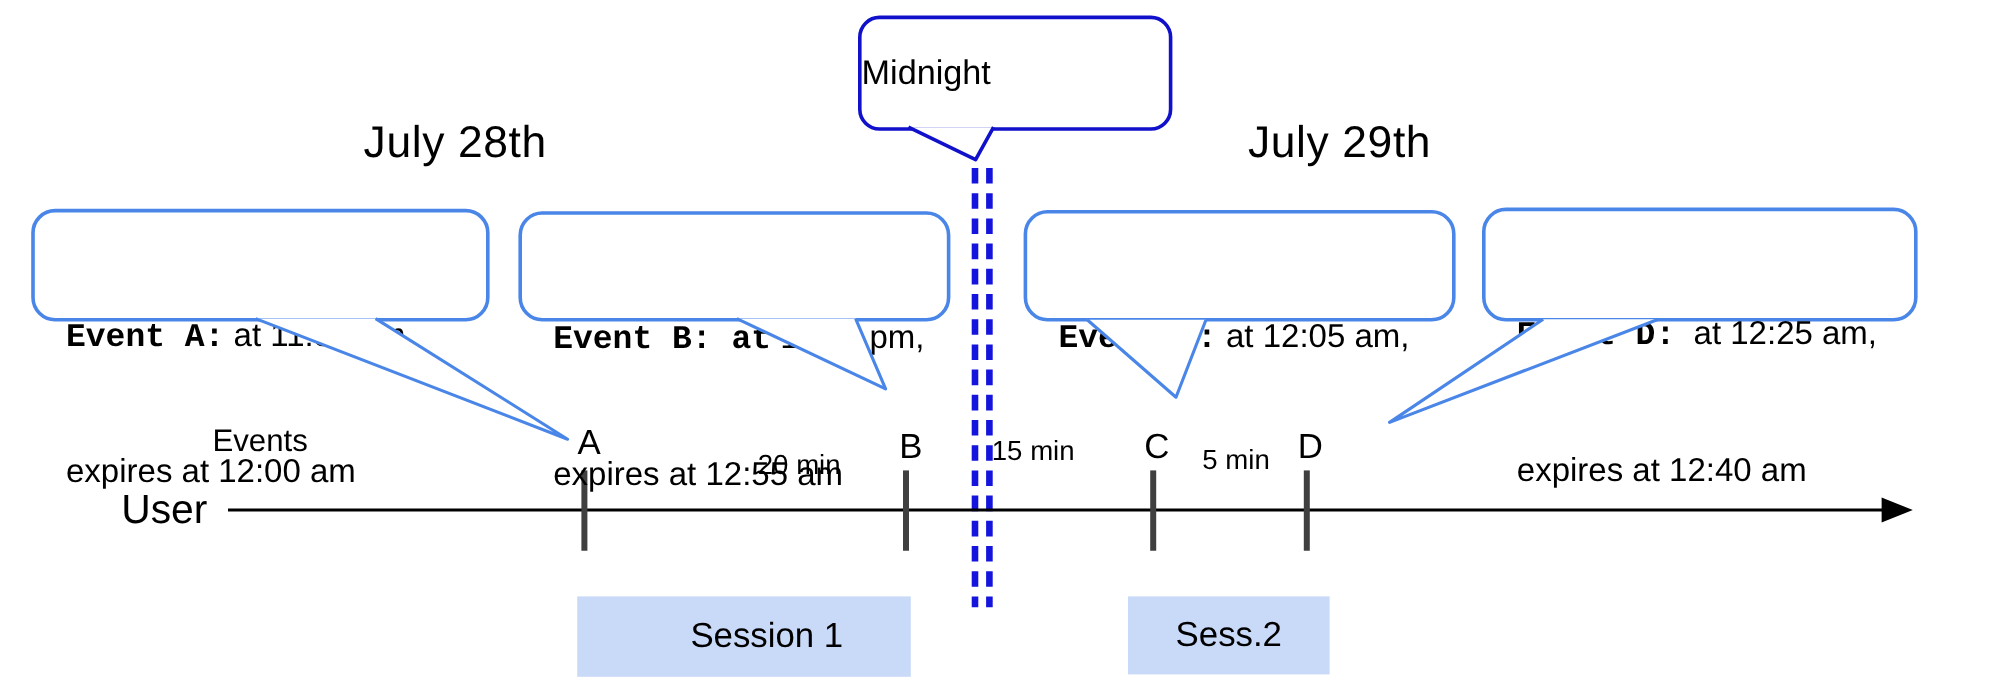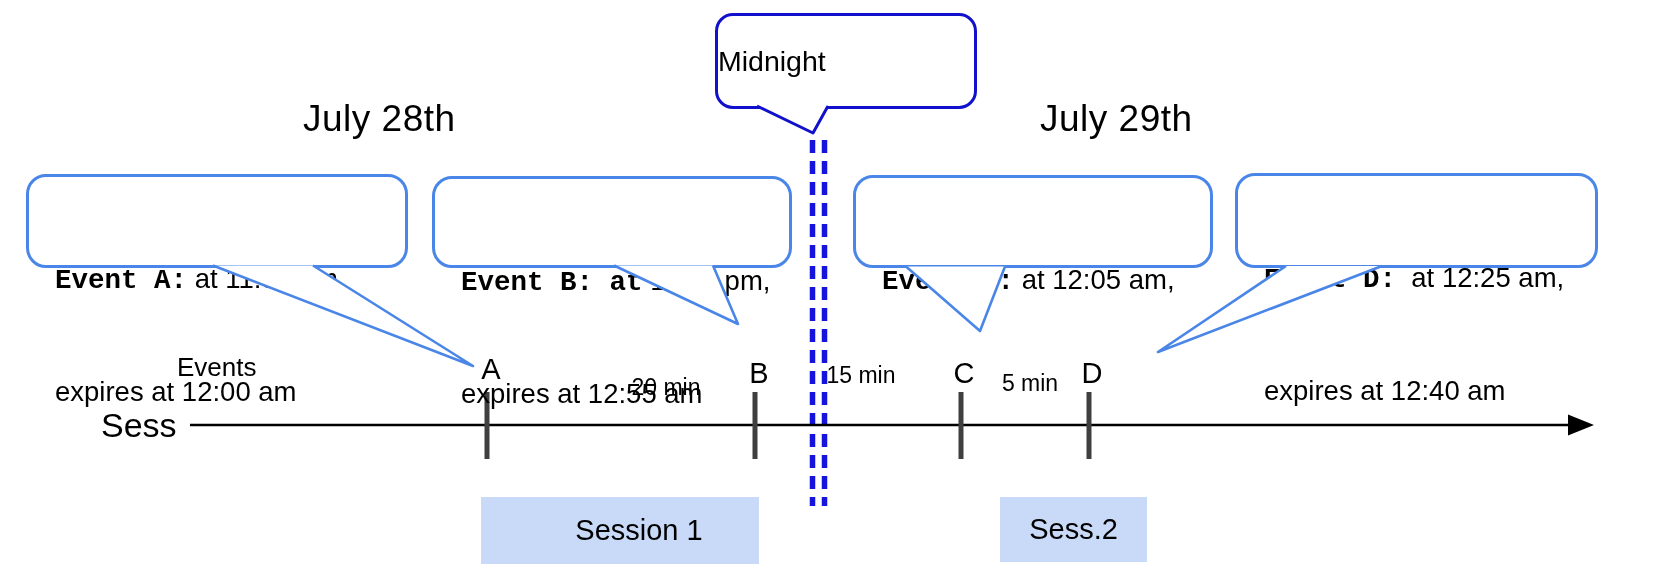--- a/index.html
+++ b/index.html
@@ -66,35 +66,35 @@
   <div class="abs bubble" style="left:853px;top:175px;width:360px;height:93px;">
     <div><span class="bold">Event C:</span><span> at 12:05 am,</span></div>
   </div>
 
   <div class="abs bubble" style="left:1235px;top:173px;width:363px;height:95px;">
     <div><span class="bold">Event D:</span><span>  at 12:25 am,</span></div>
     <div>expires at 12:40 am</div>
   </div>
 
   <div class="abs events-label" style="left:177px;top:352px;">Events</div>
-  <div class="abs user-label" style="left:101px;top:406px;">Sess</div>
+  <div class="abs user-label" style="left:101px;top:406px;">User</div>
 
   <div class="abs tick-label" style="left:459px;top:353px;">A</div>
   <div class="abs tick-label" style="left:727px;top:357px;">B</div>
   <div class="abs tick-label" style="left:932px;top:357px;">C</div>
   <div class="abs tick-label" style="left:1060px;top:357px;">D</div>
 
   <div class="abs interval-label" style="left:606px;top:374px;">20 min</div>
   <div class="abs interval-label" style="left:801px;top:362px;">15 min</div>
   <div class="abs interval-label" style="left:970px;top:370px;">5 min</div>
 
   <div class="abs session-box" style="left:481px;top:497px;width:278px;height:67px;padding-left:38px;">
     <span>Session 1</span>
   </div>
-  <div class="abs session-box" style="left:1000px;top:497px;width:147px;height:65px;">
+  <div class="abs session-box" style="left:940px;top:497px;width:168px;height:65px;">
     <span>Sess.2</span>
   </div>
 
   <svg id="tail-layer" class="layer" viewBox="0 0 1668 578">
     <path d="M757,106 L813,133 L828,106" fill="#ffffff" stroke="#1111cc" stroke-width="3" stroke-linejoin="round"></path>
     <path d="M213,265.5 L473,366 L313,265.5" fill="#ffffff" stroke="#4a86e8" stroke-width="2.6" stroke-linejoin="round"></path>
     <path d="M614,265.5 L738,324 L713,265.5" fill="#ffffff" stroke="#4a86e8" stroke-width="2.6" stroke-linejoin="round"></path>
     <path d="M906,266.5 L980,331 L1005,266.5" fill="#ffffff" stroke="#4a86e8" stroke-width="2.6" stroke-linejoin="round"></path>
     <path d="M1286,266 L1158,352 L1382,266" fill="#ffffff" stroke="#4a86e8" stroke-width="2.6" stroke-linejoin="round"></path>
   </svg>

